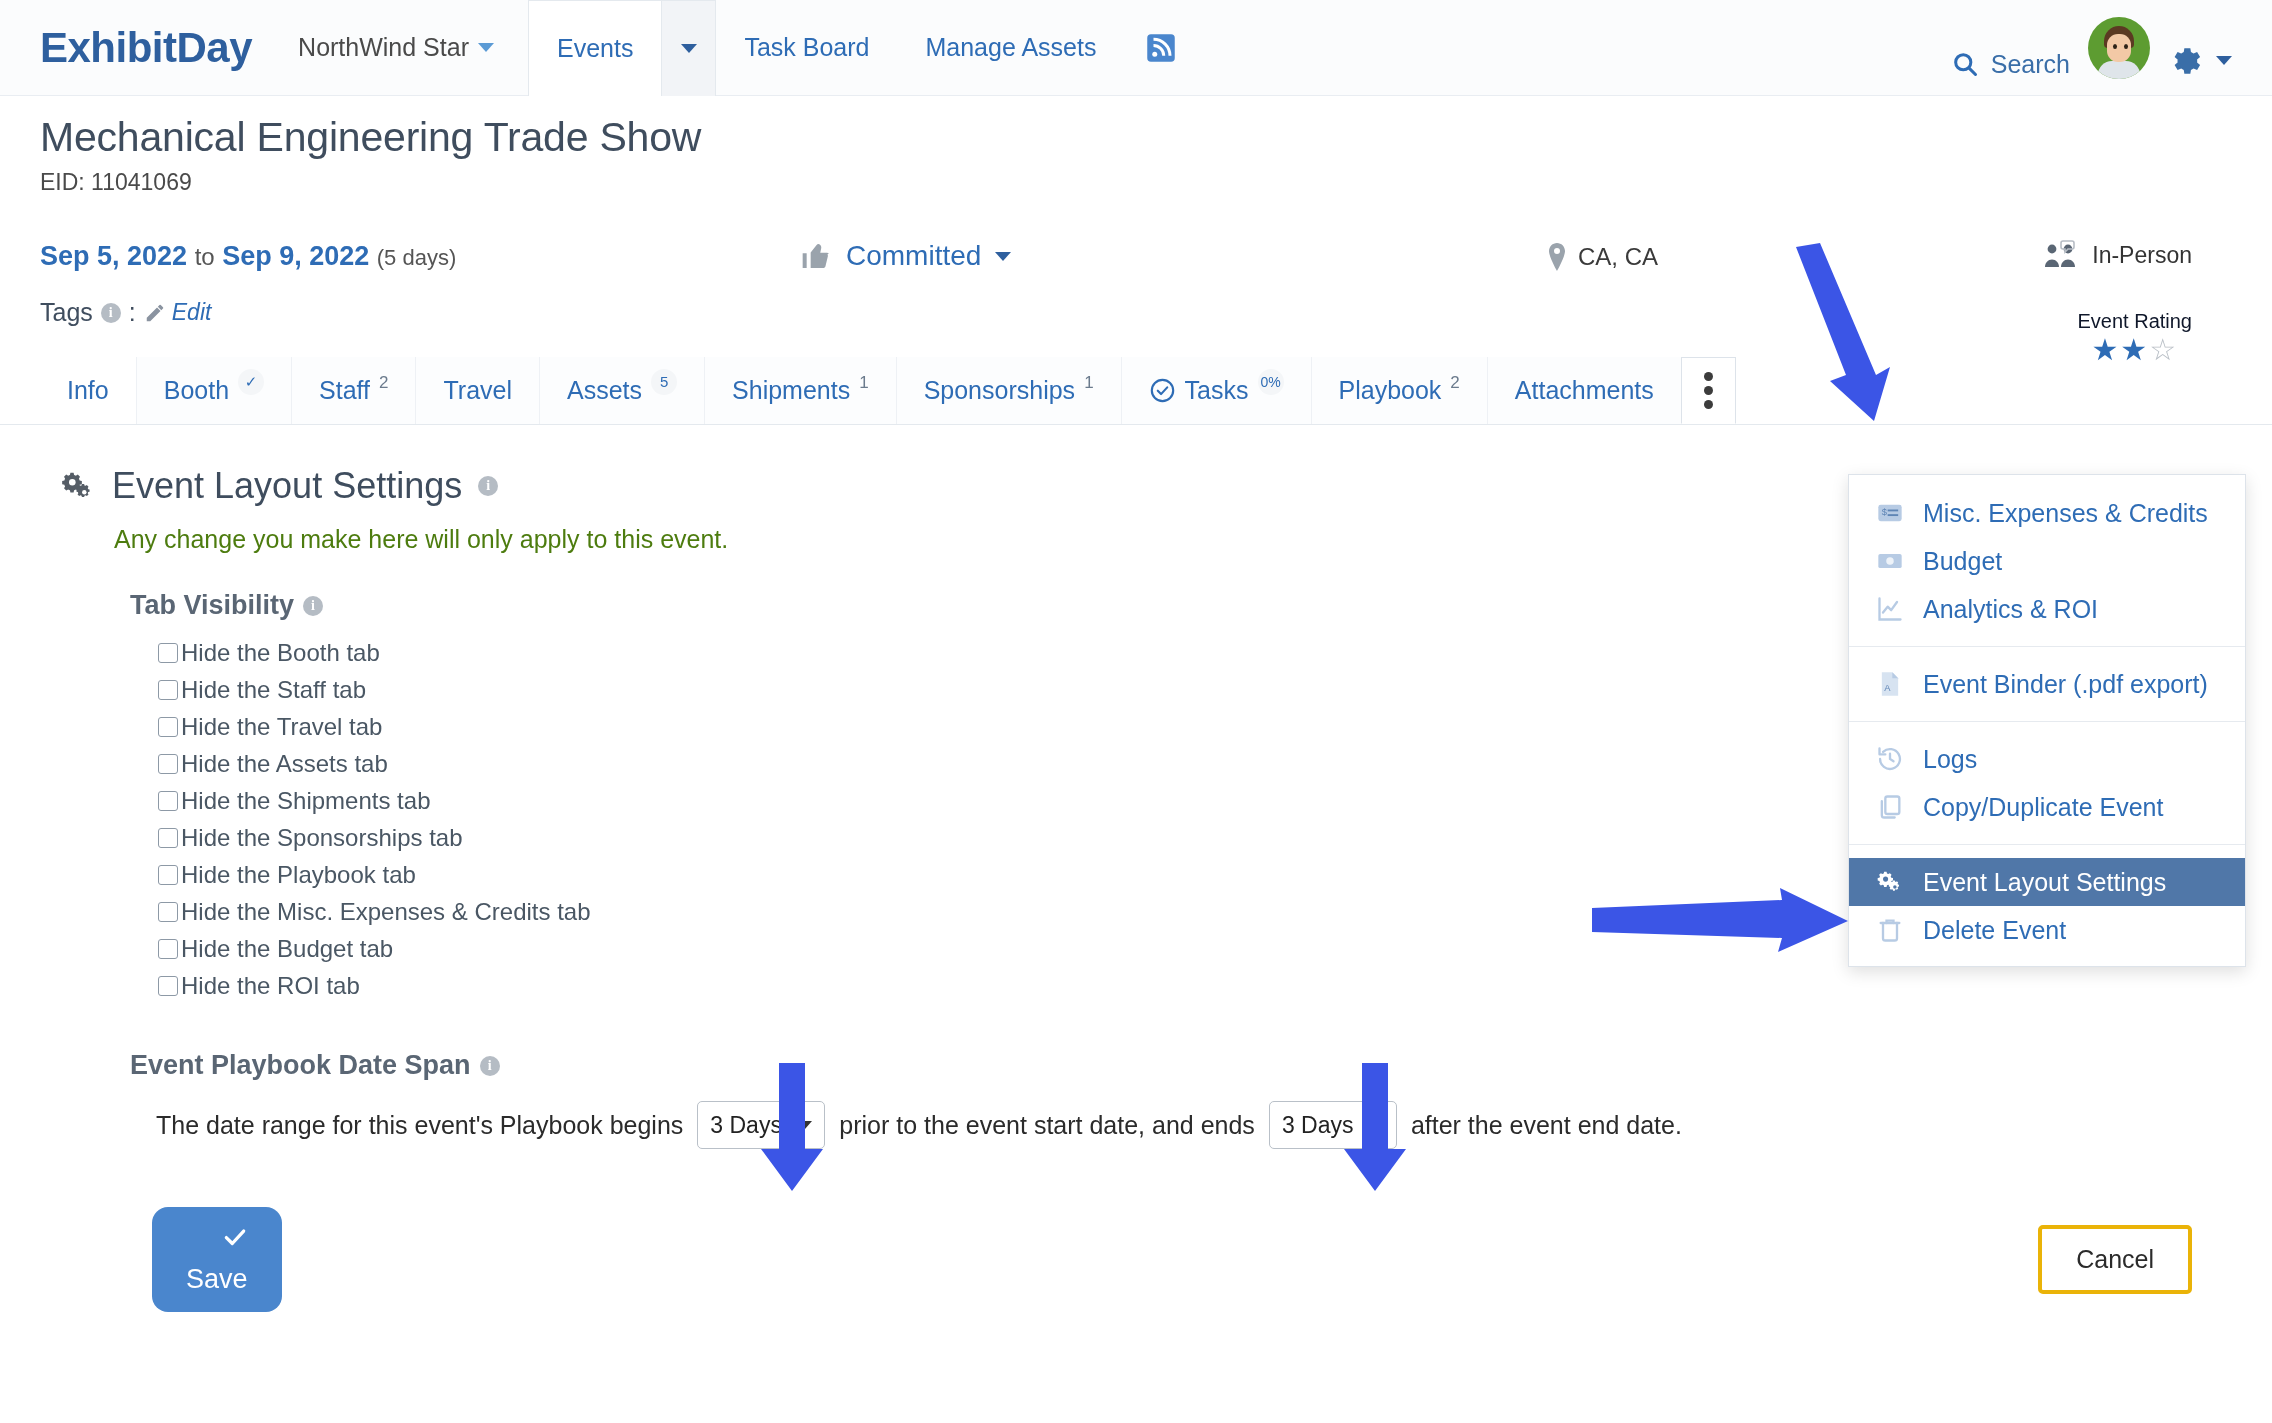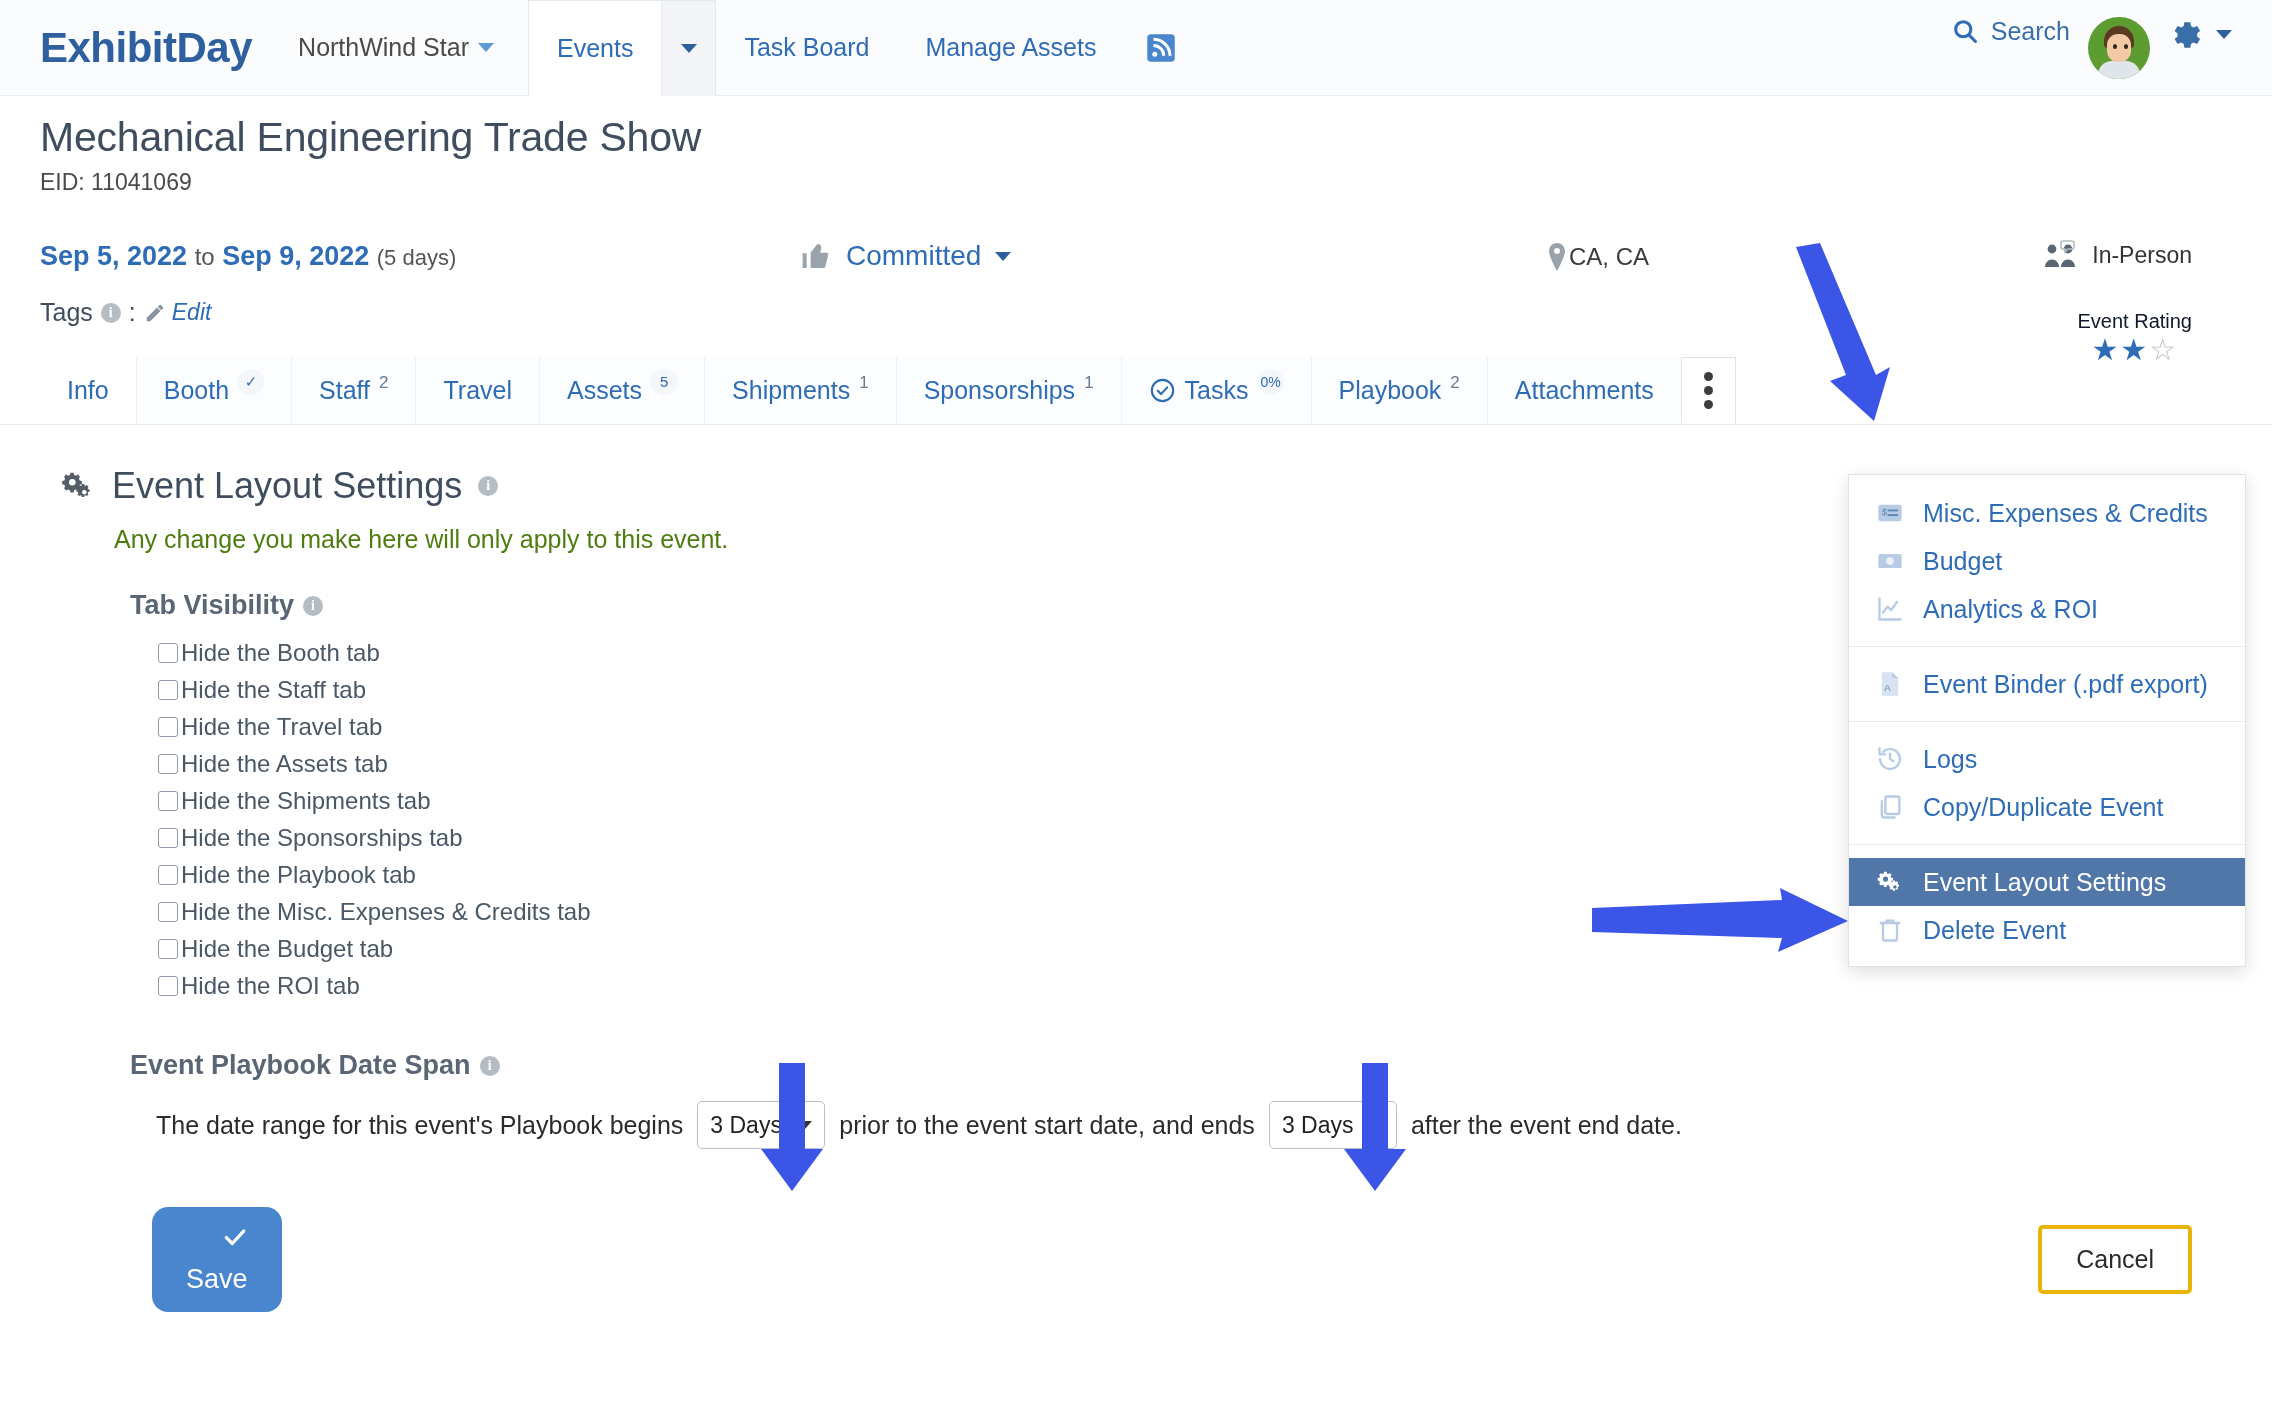--- a/index.html
+++ b/index.html
@@ -71,21 +71,21 @@
     width: 54px;
     background: #f2f4f7;
     border-right: 1px solid #e4e9ee;
     border-top: 1px solid #e4e9ee;
     cursor: pointer;
   }
   .rss-icon { padding: 0 22px; display: flex; align-items: center; cursor: pointer; }
 
   .topnav-right {
     margin-left: auto;
-    display: flex; align-items: flex-start; gap: 18px;
+    display: flex; align-items: flex-end; gap: 18px;
   }
   .search-box {
     display: flex; align-items: center; gap: 12px;
     font-size: 25px; color: #3a6ea8; cursor: pointer;
   }
   .avatar {
     width: 62px; height: 62px; border-radius: 50%;
     background: #5d9c31;
     position: relative; overflow: hidden;
     cursor: pointer;
@@ -113,21 +113,21 @@
   .date-range .to { color: #555; font-weight: 400; font-size: 24px; }
   .date-range .days { color: #555; font-weight: 400; font-size: 22px; }
 
   .committed {
     position: absolute; left: 760px;
     display: flex; align-items: center; gap: 14px;
     font-size: 28px; color: #2e6cb5; cursor: pointer;
   }
   .loc {
     position: absolute; left: 1505px;
-    display: flex; align-items: center; 
+    display: flex; align-items: center; gap: 9px;
     font-size: 24px; color: #3a3a3a;
   }
   .inperson {
     position: absolute; right: 40px; top: 22px;
     display: flex; align-items: center; gap: 12px;
     font-size: 23px; color: #333;
   }
   .rating-box {
     position: absolute; right: 40px; top: 92px;
     text-align: center;

